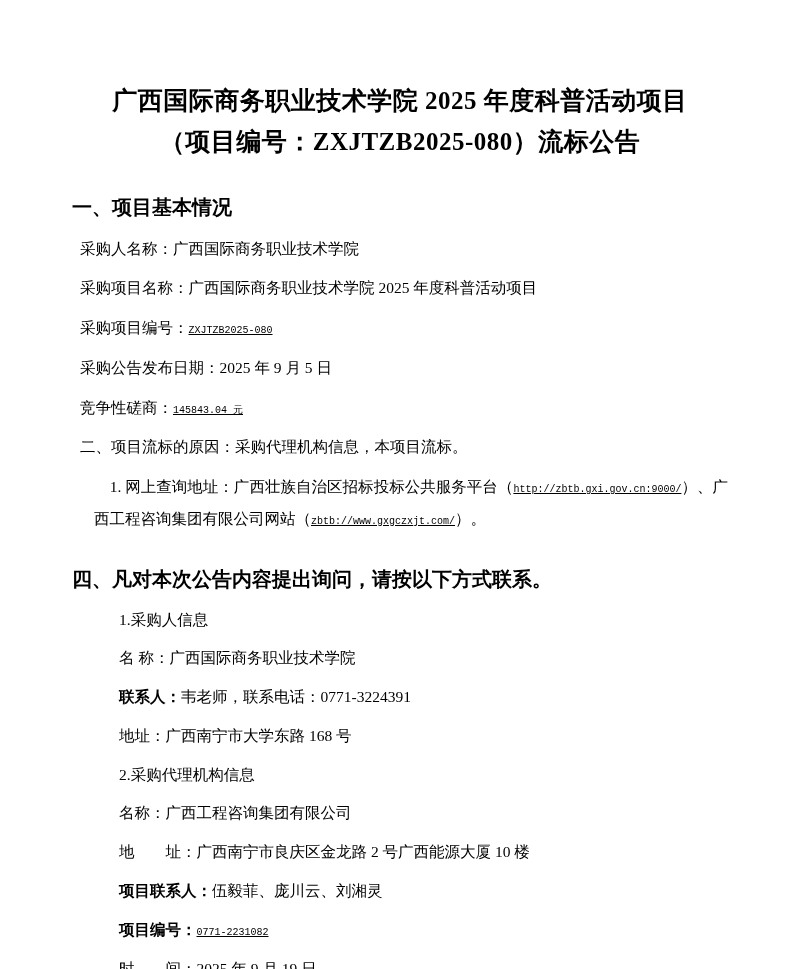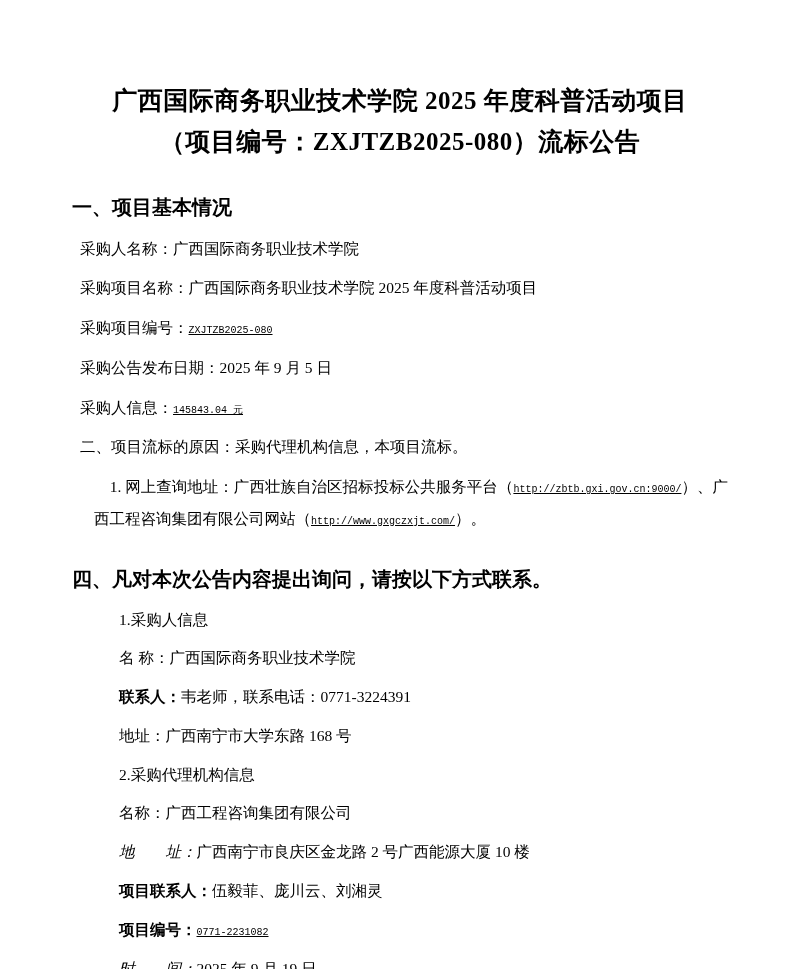--- a/index.html
+++ b/index.html
@@ -67,21 +67,21 @@
   }
   .sub-item {
     font-size: 15.5px;
     line-height: 2.05;
     padding-left: 40px;
     margin: 7px;
   }
   .heading-bold {
     font-weight: normal;
   }
-  .nowrap { white-space: pre; font-style: italic; }
+  .nowrap { white-space: pre; }
 </style>
 </head>
 <body>
 
 <div class="page">
 
   <h1 class="doc-title">
     <span>广西国际商务职业技术学院 2025 年度科普活动项目</span>
     <span class="line2">（项目编号：ZXJTZB2025-080）流标公告</span>
   </h1>
@@ -99,31 +99,31 @@
   <p class="para">
     <span class="kv-label">采购项目编号：</span><span class="mono">ZXJTZB2025-080</span>
   </p>
 
 
   <p class="para">
     <span class="kv-label">采购公告发布日期：</span><span>2025 年 9 月 5 日</span>
   </p>
 
   <p class="para">
-    <span class="kv-label">采购人信息：</span><span class="mono">145843.04 元</span>
+    <span class="kv-label">竞争性磋商：</span><span class="mono">145843.04 元</span>
   </p>
 
   <p class="para">
     <span class="heading-bold">二、项目流标的原因：</span><span>采购代理机构信息，本项目流标。</span>
   </p>
 
 
   <p class="justify-block">
     <span class="first-indent nowrap">&nbsp;&nbsp;&nbsp;&nbsp;</span><span>1.</span>
-    <span>网上查询地址：广西壮族自治区招标投标公共服务平台（</span><span class="mono">http://zbtb.gxi.gov.cn:9000/</span><span>）、广西工程咨询集团有限公司网站（</span><span class="mono">http://www.gxgczxjt.com/</span><span>）。</span>
+    <span>网上查询地址：广西壮族自治区招标投标公共服务平台（</span><span class="mono">http://zbtb.gxi.gov.cn:9000/</span><span>）、广西工程咨询集团有限公司网站（</span><span class="mono">zbtb://www.gxgczxjt.com/</span><span>）。</span>
   </p>
 
   <p class="section-heading">四、凡对本次公告内容提出询问，请按以下方式联系。</p>
 
   <p class="sub-item">1.采购人信息</p>
 
   <p class="sub-item">
     <span>名  称：</span><span>广西国际商务职业技术学院</span>
   </p>
 

